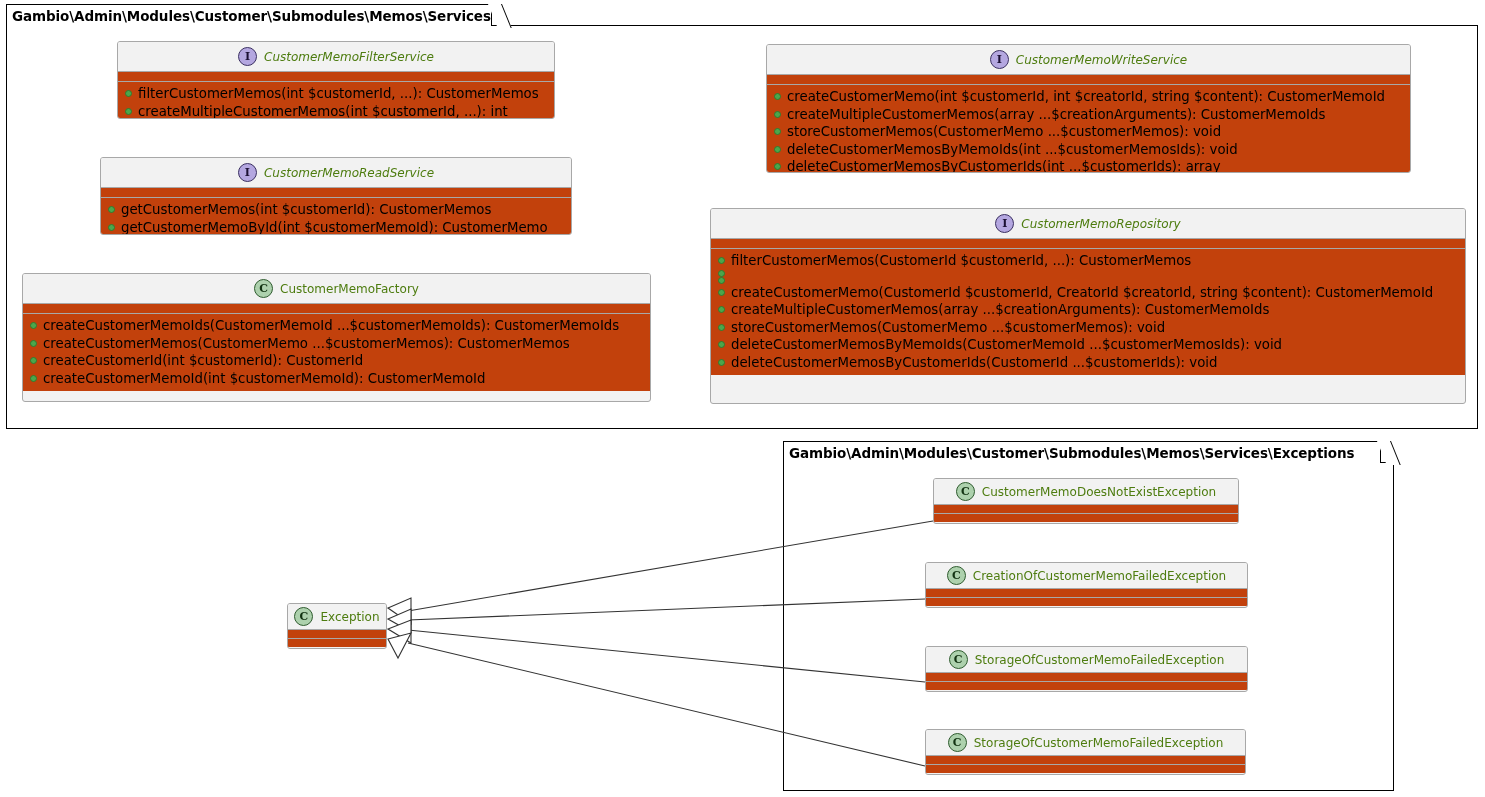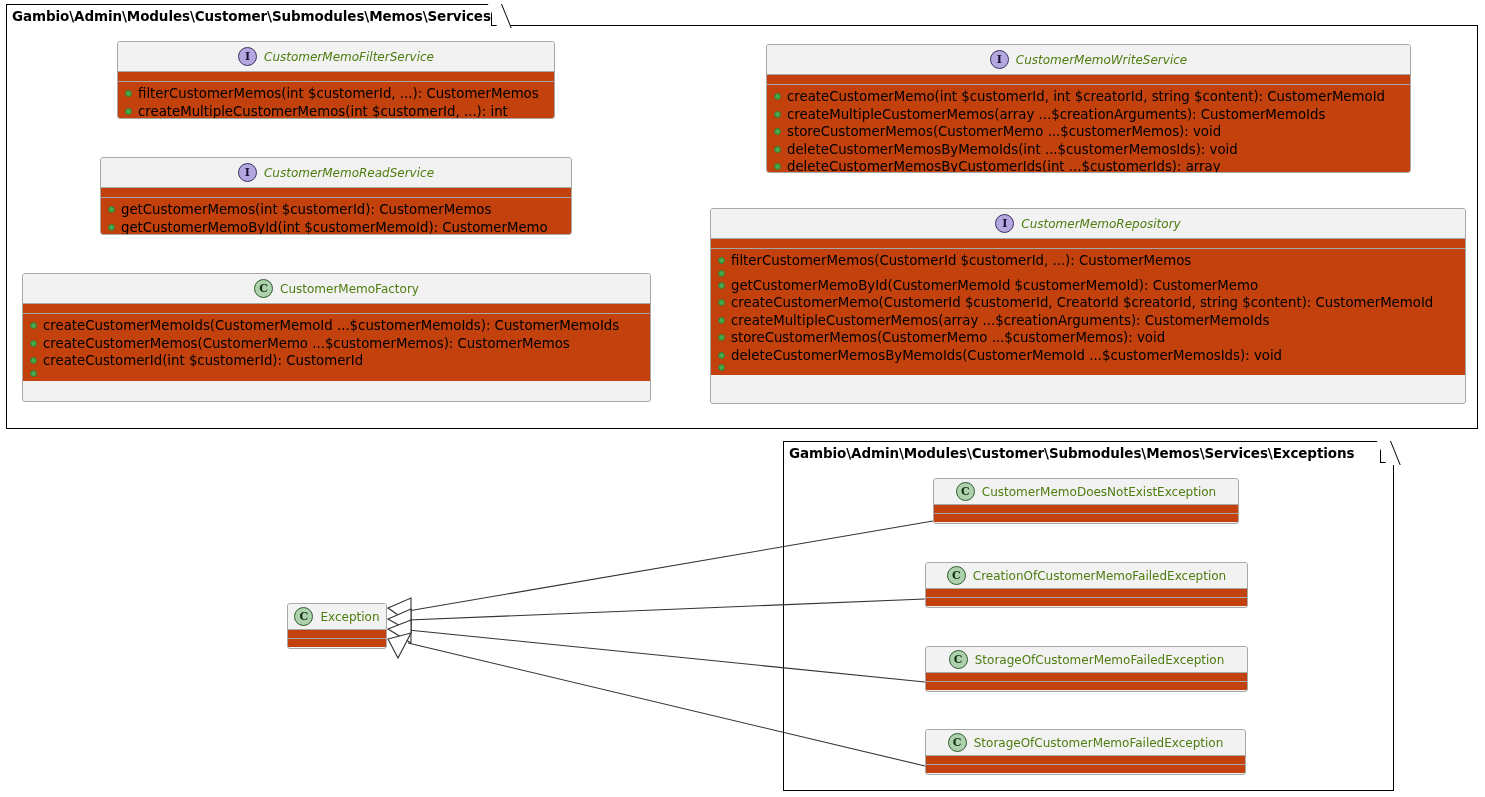--- a/index.html
+++ b/index.html
@@ -231,20 +231,21 @@
       <div class="uml-member">
         <span class="vis"></span>
         <span>createCustomerMemos(CustomerMemo ...$customerMemos): CustomerMemos</span>
       </div>
       <div class="uml-member">
         <span class="vis"></span>
         <span>createCustomerId(int $customerId): CustomerId</span>
       </div>
       <div class="uml-member">
         <span class="vis"></span>
+        <span>createCustomerMemoId(int $customerMemoId): CustomerMemoId</span>
       </div>
     </div>
   </div>
 
   <div class="uml-box" style="left:766px; top:44px; width:645px; height:129px;">
     <div class="uml-header">
       <span class="stereo iface">I</span>
       <span class="uml-name iface">CustomerMemoWriteService</span>
     </div>
     <div class="uml-sep"></div>
@@ -285,40 +286,40 @@
     <div class="uml-compartment">
       <div class="uml-member">
         <span class="vis"></span>
         <span>filterCustomerMemos(CustomerId $customerId, ...): CustomerMemos</span>
       </div>
       <div class="uml-member">
         <span class="vis"></span>
       </div>
       <div class="uml-member">
         <span class="vis"></span>
-        <span>getCustomerMemoById(CustomerMemoId $customerMemoId): CustomerMemo</span>
       </div>
       <div class="uml-member">
         <span class="vis"></span>
         <span>createCustomerMemo(CustomerId $customerId, CreatorId $creatorId, string $content): CustomerMemoId</span>
       </div>
       <div class="uml-member">
         <span class="vis"></span>
         <span>createMultipleCustomerMemos(array ...$creationArguments): CustomerMemoIds</span>
       </div>
       <div class="uml-member">
         <span class="vis"></span>
         <span>storeCustomerMemos(CustomerMemo ...$customerMemos): void</span>
       </div>
       <div class="uml-member">
         <span class="vis"></span>
         <span>deleteCustomerMemosByMemoIds(CustomerMemoId ...$customerMemosIds): void</span>
       </div>
       <div class="uml-member">
         <span class="vis"></span>
+        <span>deleteCustomerMemosByCustomerIds(CustomerId ...$customerIds): void</span>
       </div>
     </div>
   </div>
 
   <div class="package" style="left:783px; top:441px; width:611px; height:394px;">
     <div class="package-tab" style="width:598px;">
       <span class="package-tab-label">Gambio\Admin\Modules\Customer\Submodules\Memos\Services\Exceptions</span>
     </div>
     <div class="package-body" style="top:21px; width:611px; height:329px;"></div>
   </div>

